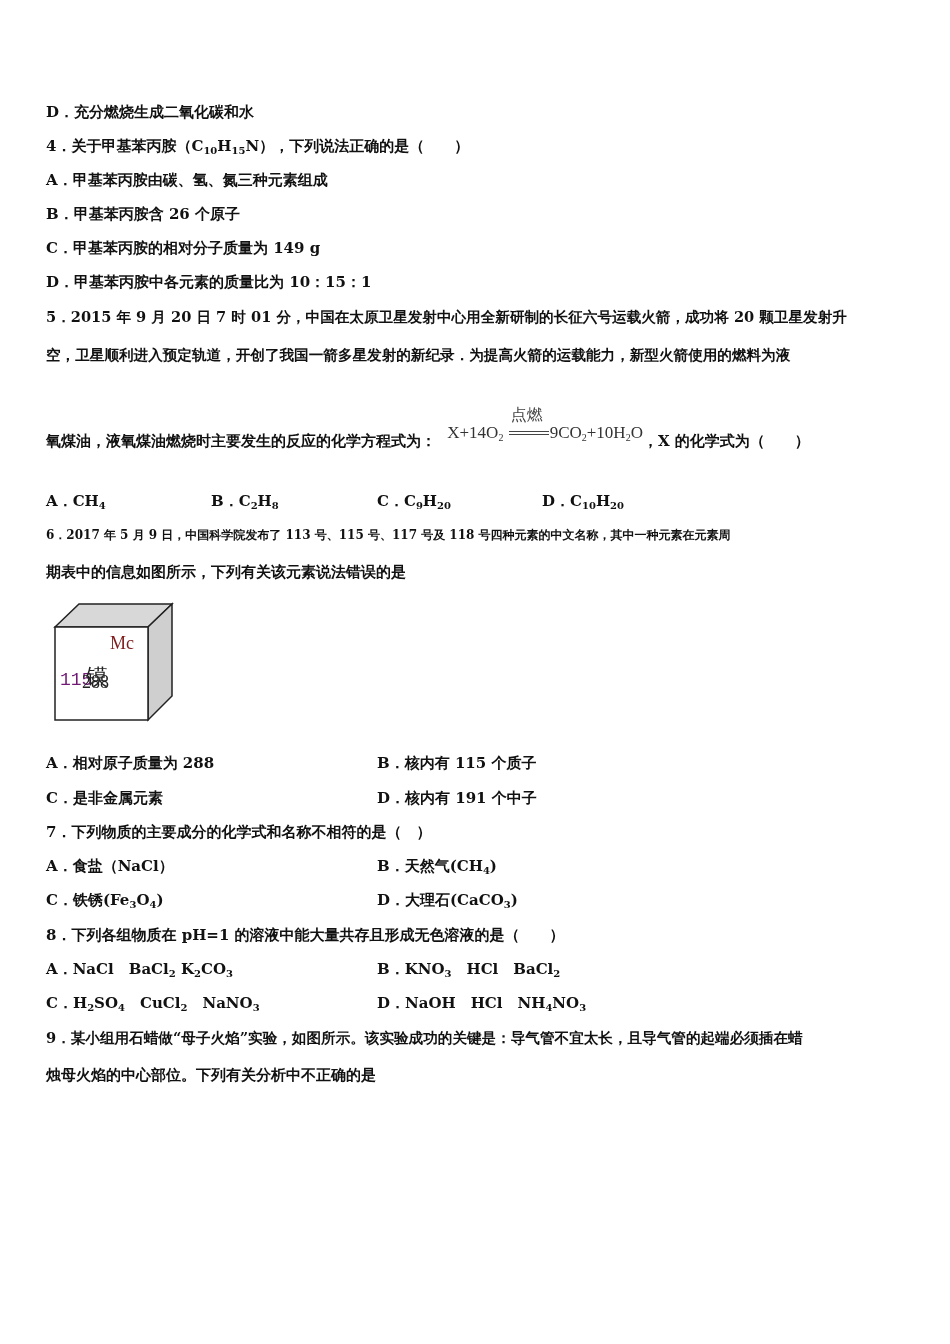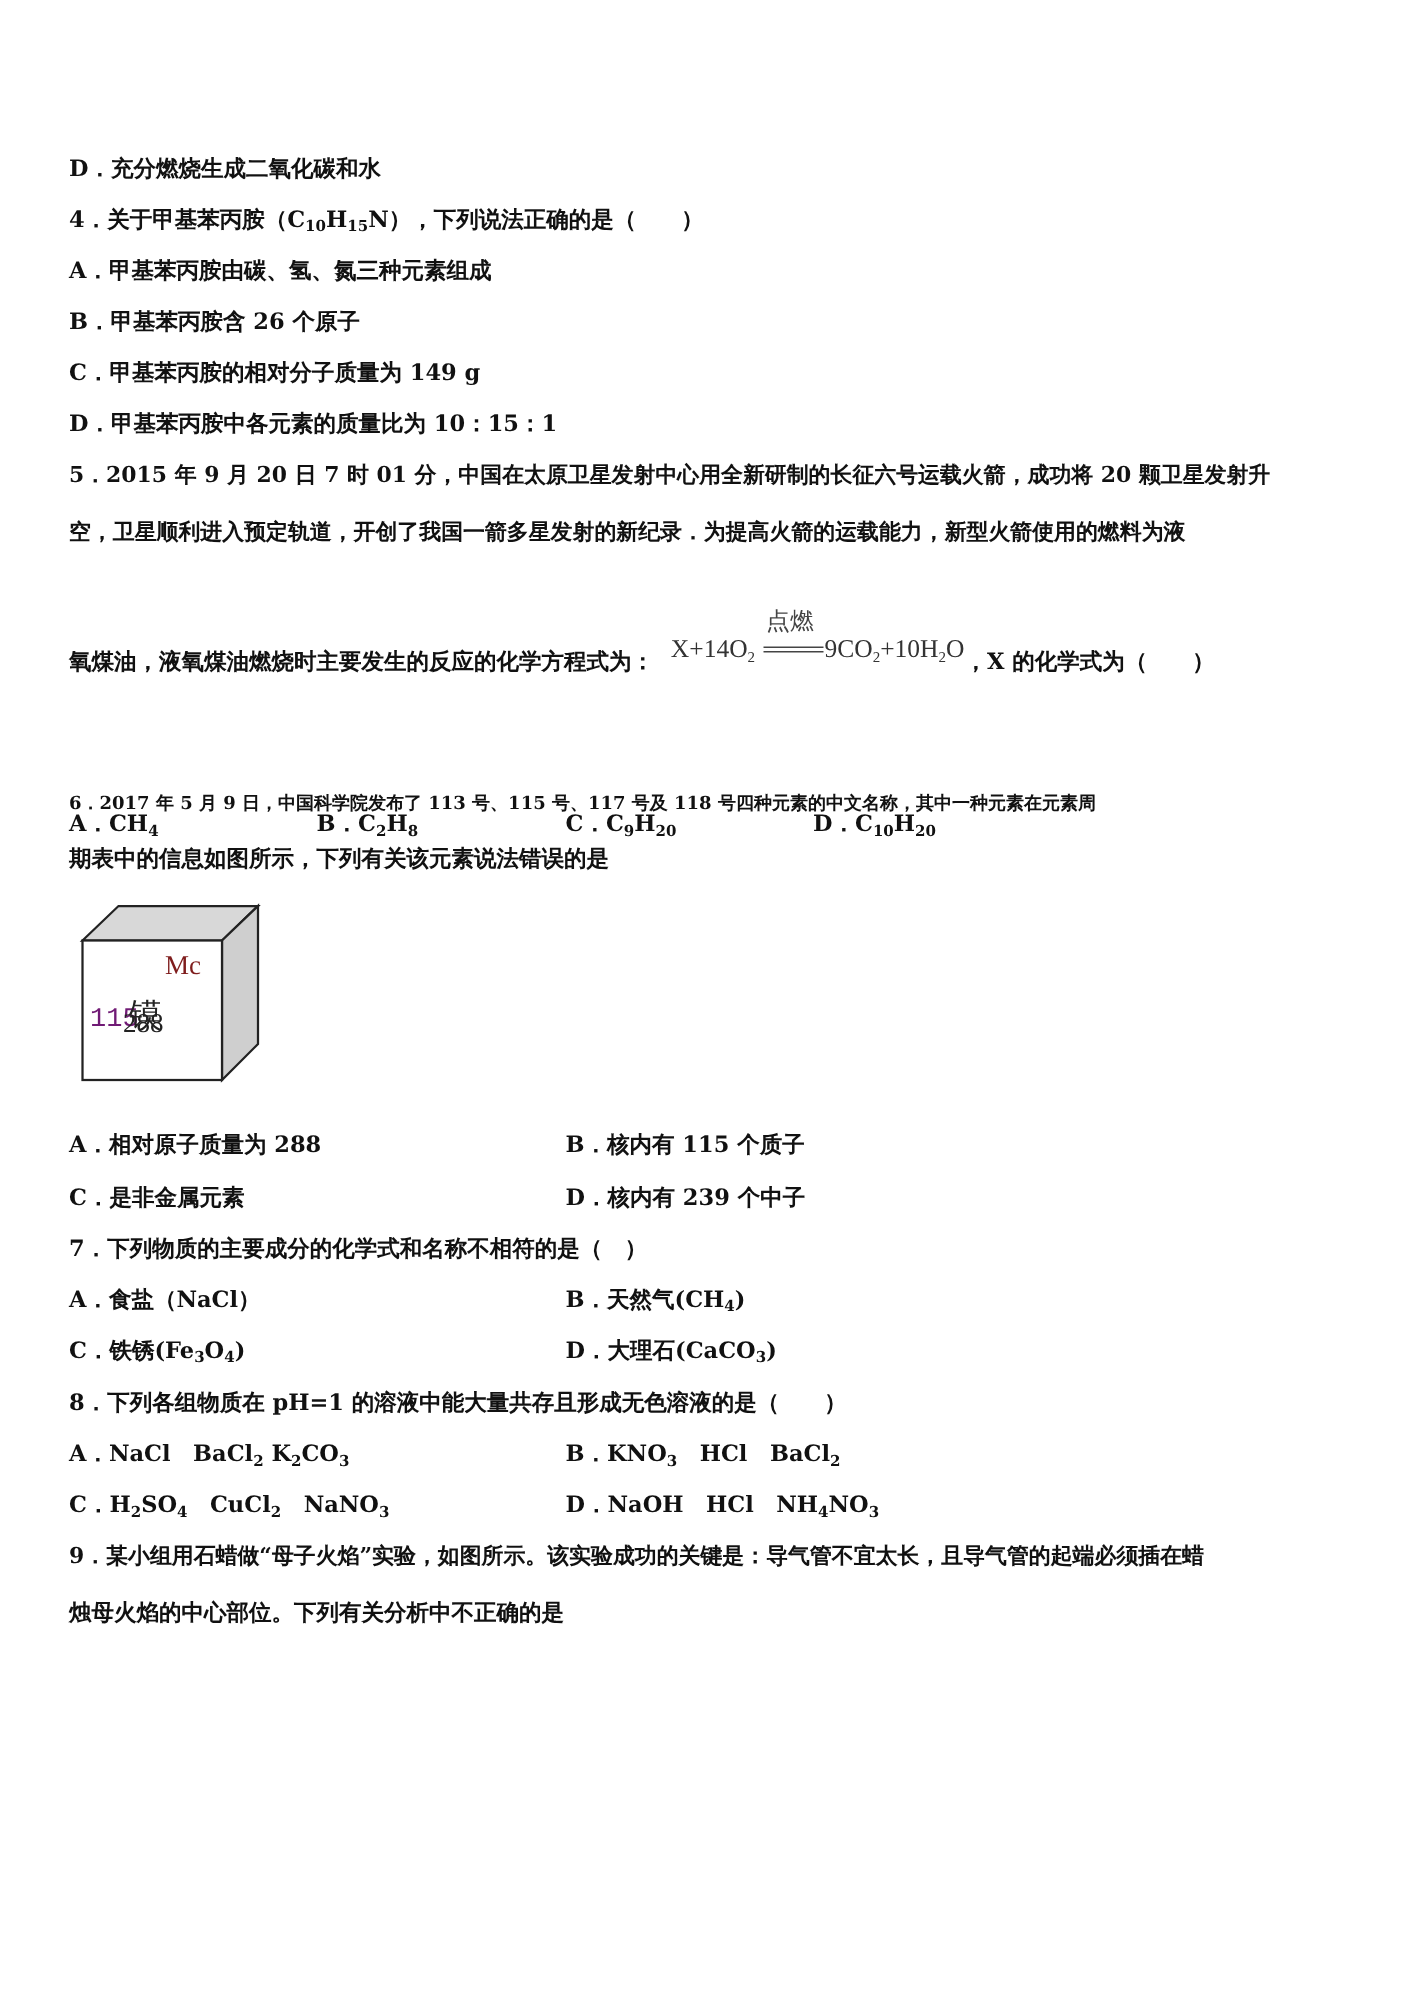--- a/index.html
+++ b/index.html
@@ -6,21 +6,21 @@
   body { width: 950px; height: 1344px; position: relative; overflow: hidden;
          font-family: "DejaVu Serif", "Liberation Serif", serif; color: #111; }
   .line { position: absolute; left: 46px; font-size: 15px; font-weight: bold; white-space: nowrap; line-height: 20px; }
   .col2 { position: absolute; left: 377px; font-size: 15px; font-weight: bold; white-space: nowrap; line-height: 20px; }
   sub { font-size: 10px; vertical-align: -3px; line-height: 0; }
   .eq { font-weight: normal; font-family: "Liberation Serif", serif; font-size: 17px; color: #333; position: relative; display: inline-block; }
   .eq sub { font-size: 10px; }
   .arrow { display: inline-block; position: relative; width: 40px; height: 14px; vertical-align: middle; margin: 0 1px; }
   .arrow .cond { position: absolute; top: -22px; left: 2px; font-size: 16px; color: #444; font-weight: normal; font-family: Liberation Sans, sans-serif; }
   .arrow .bar { position: absolute; left: 0; right: 0; height: 1px; background: #444; }
-  .opt { position: absolute; font-size: 15px; font-weight: bold; white-space: nowrap; line-height: 20px; margin-top: 48px; }
+  .opt { position: absolute; font-size: 15px; font-weight: bold; white-space: nowrap; line-height: 20px; }
   .cube { position: absolute; left: 52px; top: 600px; width: 124px; height: 124px; }
 </style>
 </head>
 <body>
 
 <div class="line" style="top:102px">D．充分燃烧生成二氧化碳和水</div>
 
 <div class="line" style="top:136px"><span>4．关于甲基苯丙胺（C</span><sub>10</sub><span>H</span><sub>15</sub><span>N），下列说法正确的是（　　）</span></div>
 <div class="line" style="top:170px">A．甲基苯丙胺由碳、氢、氮三种元素组成</div>
 <div class="line" style="top:204px">B．甲基苯丙胺含 26 个原子</div>
@@ -55,21 +55,21 @@
   <rect x="3" y="27" width="93" height="93" fill="#ffffff" stroke="#222" stroke-width="1.5"></rect>
 </svg>
 <div style="position:absolute; left:60px; top:670px; font-family:Liberation Mono, monospace; font-size:18px; color:#701a75">115</div>
 <div style="position:absolute; left:110px; top:633px; font-family:'Liberation Serif',serif; font-size:18px; color:#7f1d1d">Mc</div>
 <div style="position:absolute; left:86px; top:662px; font-size:22px; color:#222; font-family:'DejaVu Sans',sans-serif">镆</div>
 <div style="position:absolute; left:82px; top:672px; font-family:'Liberation Serif',serif; font-size:18px; color:#222">288</div>
 
 <div class="line" style="top:753px">A．相对原子质量为 288</div>
 <div class="col2" style="top:753px">B．核内有 115 个质子</div>
 <div class="line" style="top:788px">C．是非金属元素</div>
-<div class="col2" style="top:788px">D．核内有 239 个中子</div>
+<div class="col2" style="top:788px">D．核内有 191 个中子</div>
 
 <div class="line" style="top:822px">7．下列物质的主要成分的化学式和名称不相符的是（　）</div>
 <div class="line" style="top:856px">A．食盐（NaCl）</div>
 <div class="col2" style="top:856px"><span>B．天然气(CH</span><sub>4</sub><span>)</span></div>
 <div class="line" style="top:890px"><span>C．铁锈(Fe</span><sub>3</sub><span>O</span><sub>4</sub><span>)</span></div>
 <div class="col2" style="top:890px"><span>D．大理石(CaCO</span><sub>3</sub><span>)</span></div>
 
 <div class="line" style="top:925px">8．下列各组物质在 pH=1 的溶液中能大量共存且形成无色溶液的是（　　）</div>
 <div class="line" style="top:959px"><span>A．NaCl　BaCl</span><sub>2</sub><span> K</span><sub>2</sub><span>CO</span><sub>3</sub></div>
 <div class="col2" style="top:959px"><span>B．KNO</span><sub>3</sub><span>　HCl　BaCl</span><sub>2</sub></div>

